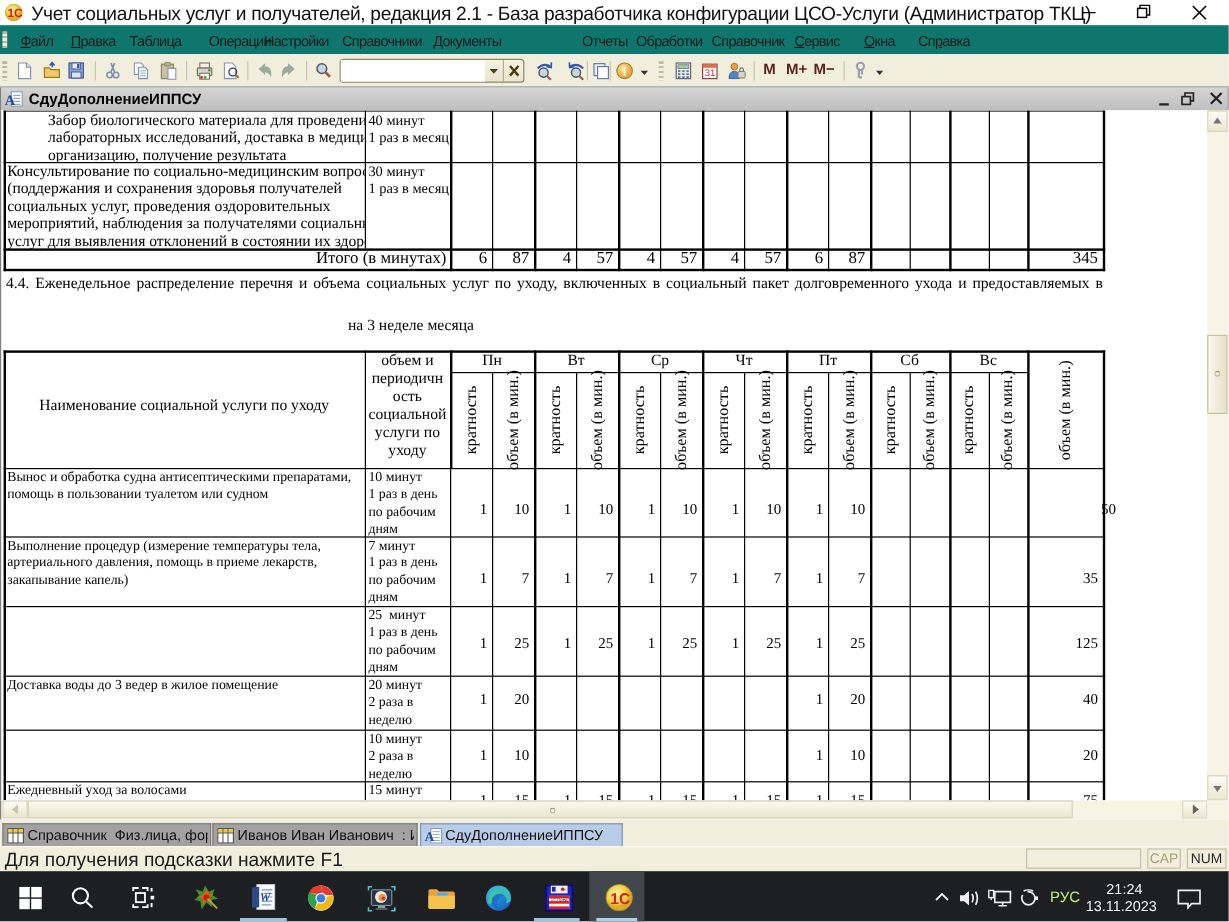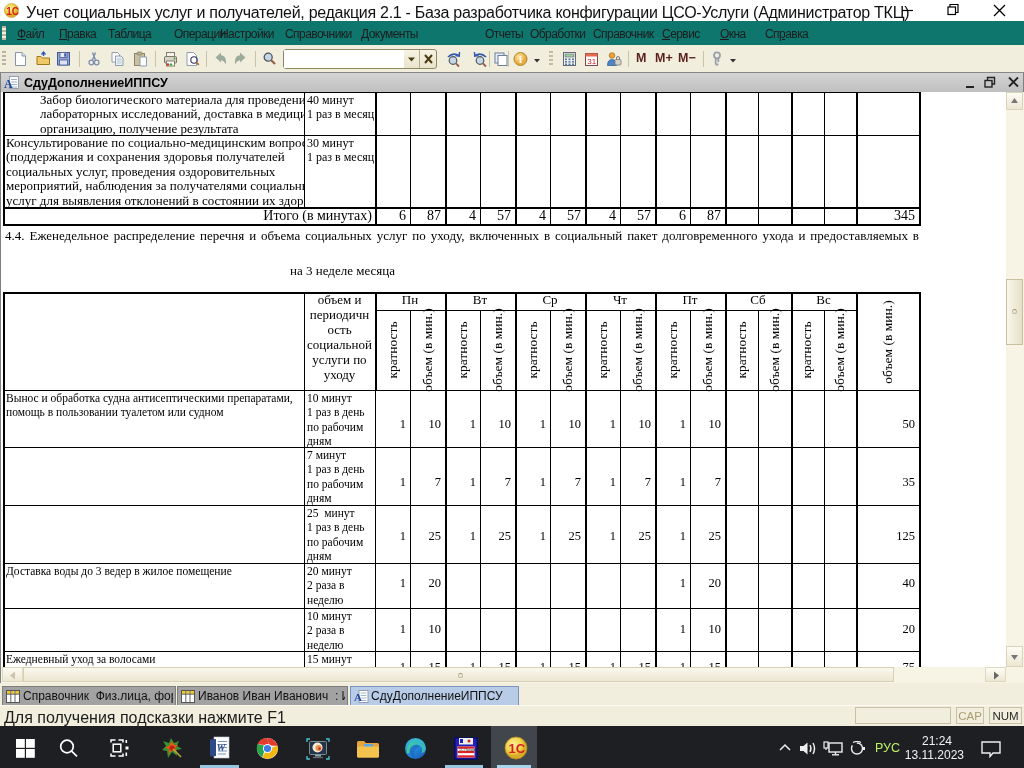--- a/index.html
+++ b/index.html
@@ -276,20 +276,21 @@
 <div class="vl" style="left:689px;top:218px;height:357px;width:1px"></div>
 <div class="vl" style="left:724px;top:200px;height:98px;width:2px"></div>
 <div class="vl" style="left:724px;top:298px;height:277px;width:2px"></div>
 <div class="vl" style="left:757px;top:218px;height:357px;width:1px"></div>
 <div class="vl" style="left:790px;top:200px;height:98px;width:2px"></div>
 <div class="vl" style="left:790px;top:298px;height:277px;width:2px"></div>
 <div class="vl" style="left:823px;top:218px;height:357px;width:1px"></div>
 <div class="vl" style="left:855px;top:200px;height:98px;width:2px"></div>
 <div class="vl" style="left:855px;top:298px;height:277px;width:2px"></div>
 <div class="vl" style="left:918px;top:200px;height:375px;width:2px"></div>
+<div class="s13 a" style="left:2px;top:238px;width:301px;text-align:center">Наименование социальной услуги по уходу</div>
 <div class="s13 a" style="left:303px;top:200px;width:71px;text-align:center">объем и<br>периодичн<br>ость<br>социальной<br>услуги по<br>уходу</div>
 <div class="s13 a" style="left:374px;top:200px;width:70px;text-align:center">Пн</div>
 <div class="s13 a" style="left:444px;top:200px;width:70px;text-align:center">Вт</div>
 <div class="s13 a" style="left:514px;top:200px;width:70px;text-align:center">Ср</div>
 <div class="s13 a" style="left:584px;top:200px;width:70px;text-align:center">Чт</div>
 <div class="s13 a" style="left:654px;top:200px;width:70px;text-align:center">Пт</div>
 <div class="s13 a" style="left:724px;top:200px;width:66px;text-align:center">Сб</div>
 <div class="s13 a" style="left:790px;top:200px;width:65px;text-align:center">Вс</div>
 <div class="rot" style="left:374px;top:219px;width:35px;height:78px">
       <span style="font-size:13.5px">кратность</span>
@@ -341,21 +342,22 @@
 <div class="num" style="left:374px;top:326px;width:31px">1</div>
 <div class="num" style="left:409px;top:326px;width:31px">10</div>
 <div class="num" style="left:444px;top:326px;width:31px">1</div>
 <div class="num" style="left:479px;top:326px;width:31px">10</div>
 <div class="num" style="left:514px;top:326px;width:31px">1</div>
 <div class="num" style="left:549px;top:326px;width:31px">10</div>
 <div class="num" style="left:584px;top:326px;width:31px">1</div>
 <div class="num" style="left:619px;top:326px;width:31px">10</div>
 <div class="num" style="left:654px;top:326px;width:31px">1</div>
 <div class="num" style="left:689px;top:326px;width:31px">10</div>
-<div class="num" style="left:855px;top:326px;width:59px">50</div>
+<div class="num" style="left:855px;top:326px;width:74px">50</div>
+<div class="ser a" style="left:5px;top:356px;">Выполнение процедур (измерение температуры тела,<br>артериального давления, помощь в приеме лекарств,<br>закапывание капель)</div>
 <div class="ser a" style="left:306px;top:356px;">7 минут<br>1 раз в день<br>по рабочим<br>дням</div>
 <div class="num" style="left:374px;top:384px;width:31px">1</div>
 <div class="num" style="left:409px;top:384px;width:31px">7</div>
 <div class="num" style="left:444px;top:384px;width:31px">1</div>
 <div class="num" style="left:479px;top:384px;width:31px">7</div>
 <div class="num" style="left:514px;top:384px;width:31px">1</div>
 <div class="num" style="left:549px;top:384px;width:31px">7</div>
 <div class="num" style="left:584px;top:384px;width:31px">1</div>
 <div class="num" style="left:619px;top:384px;width:31px">7</div>
 <div class="num" style="left:654px;top:384px;width:31px">1</div>

